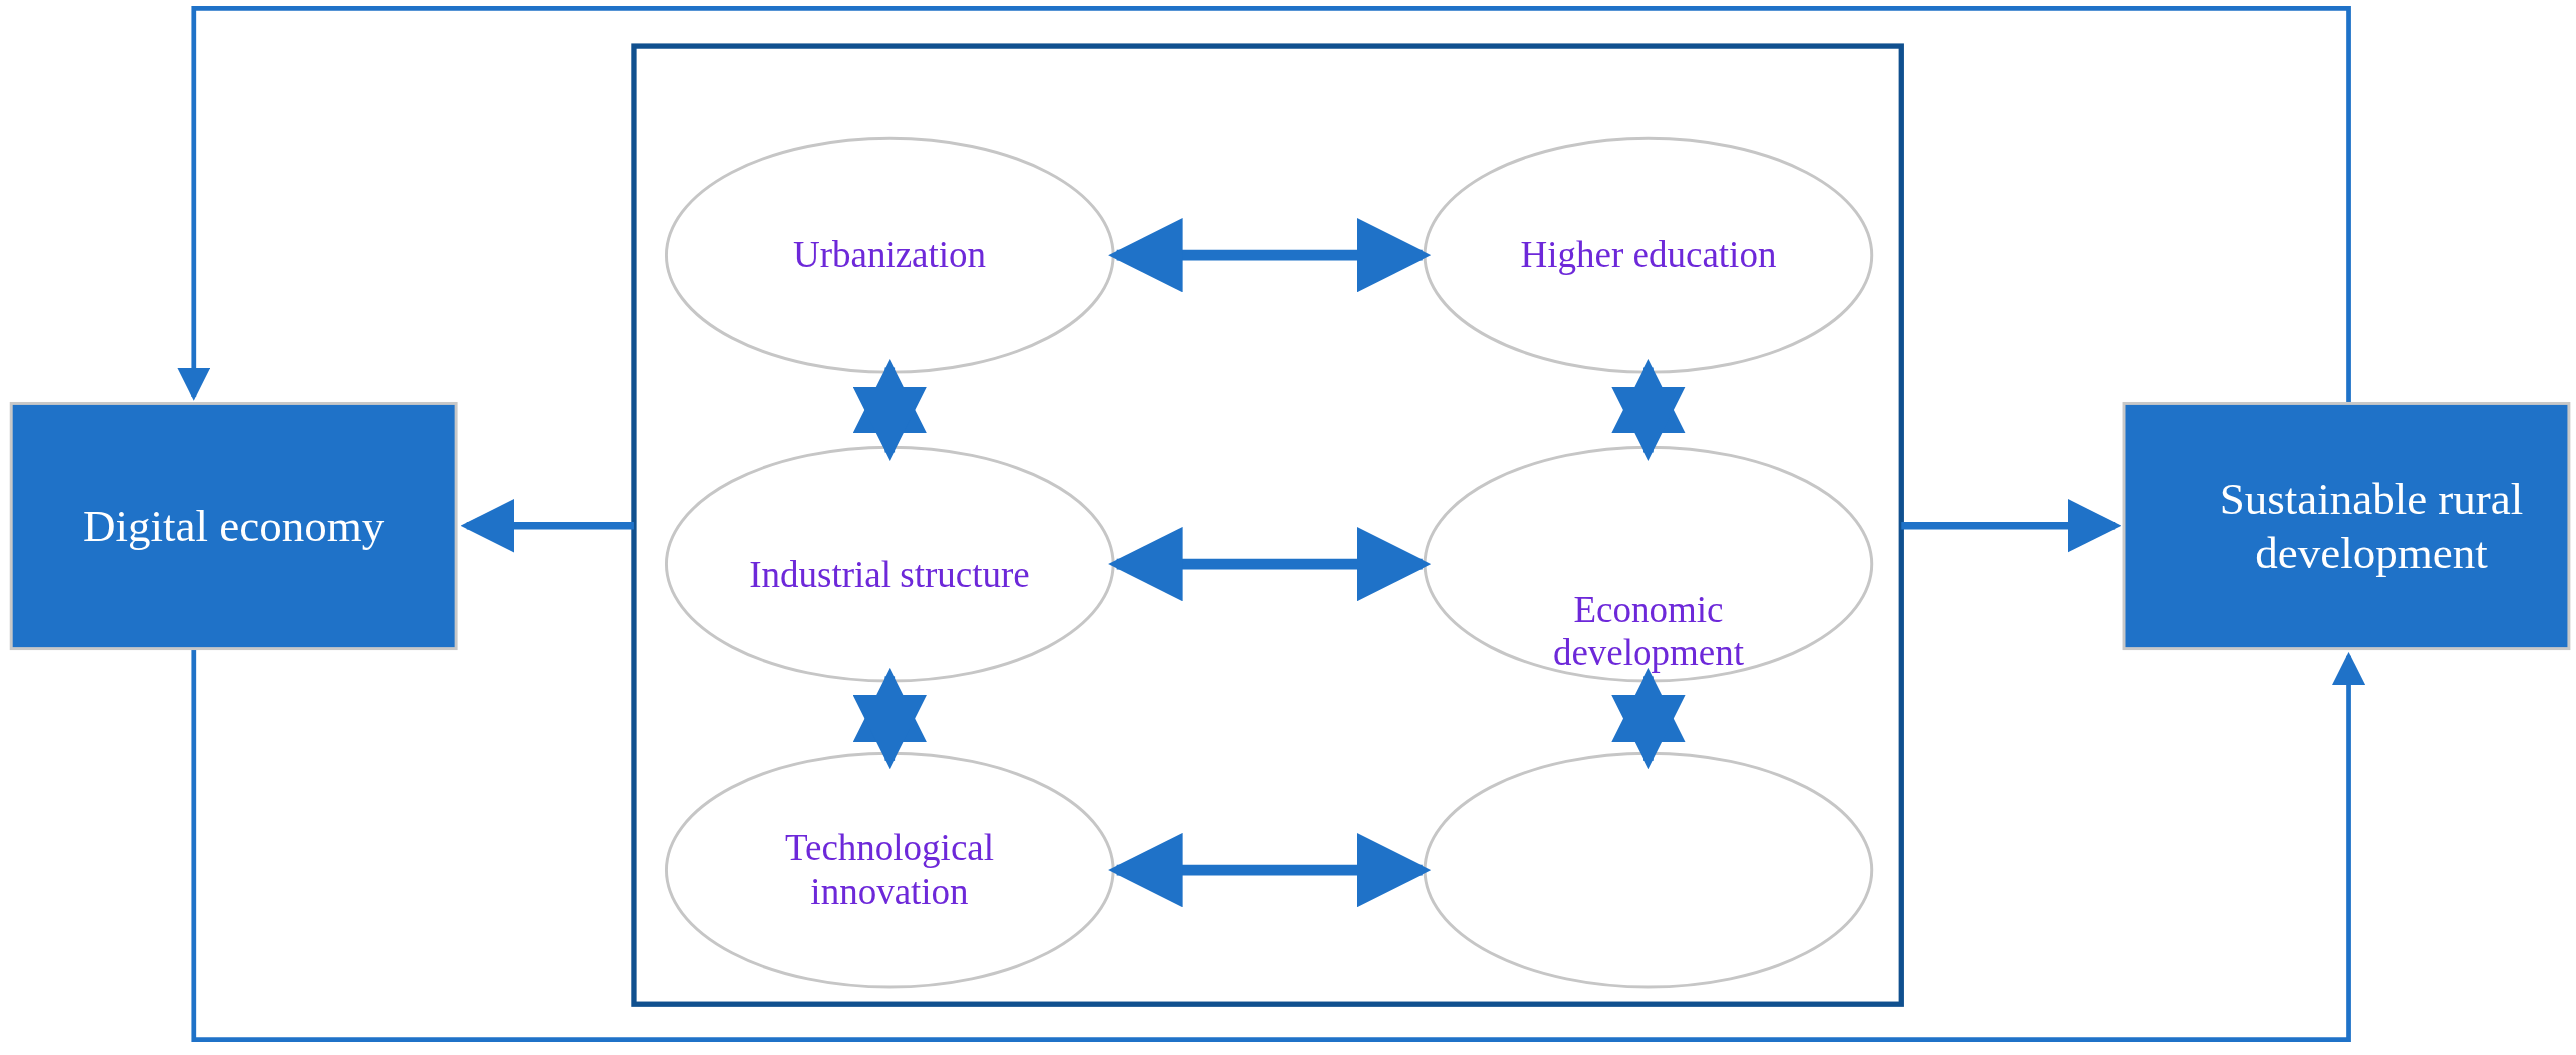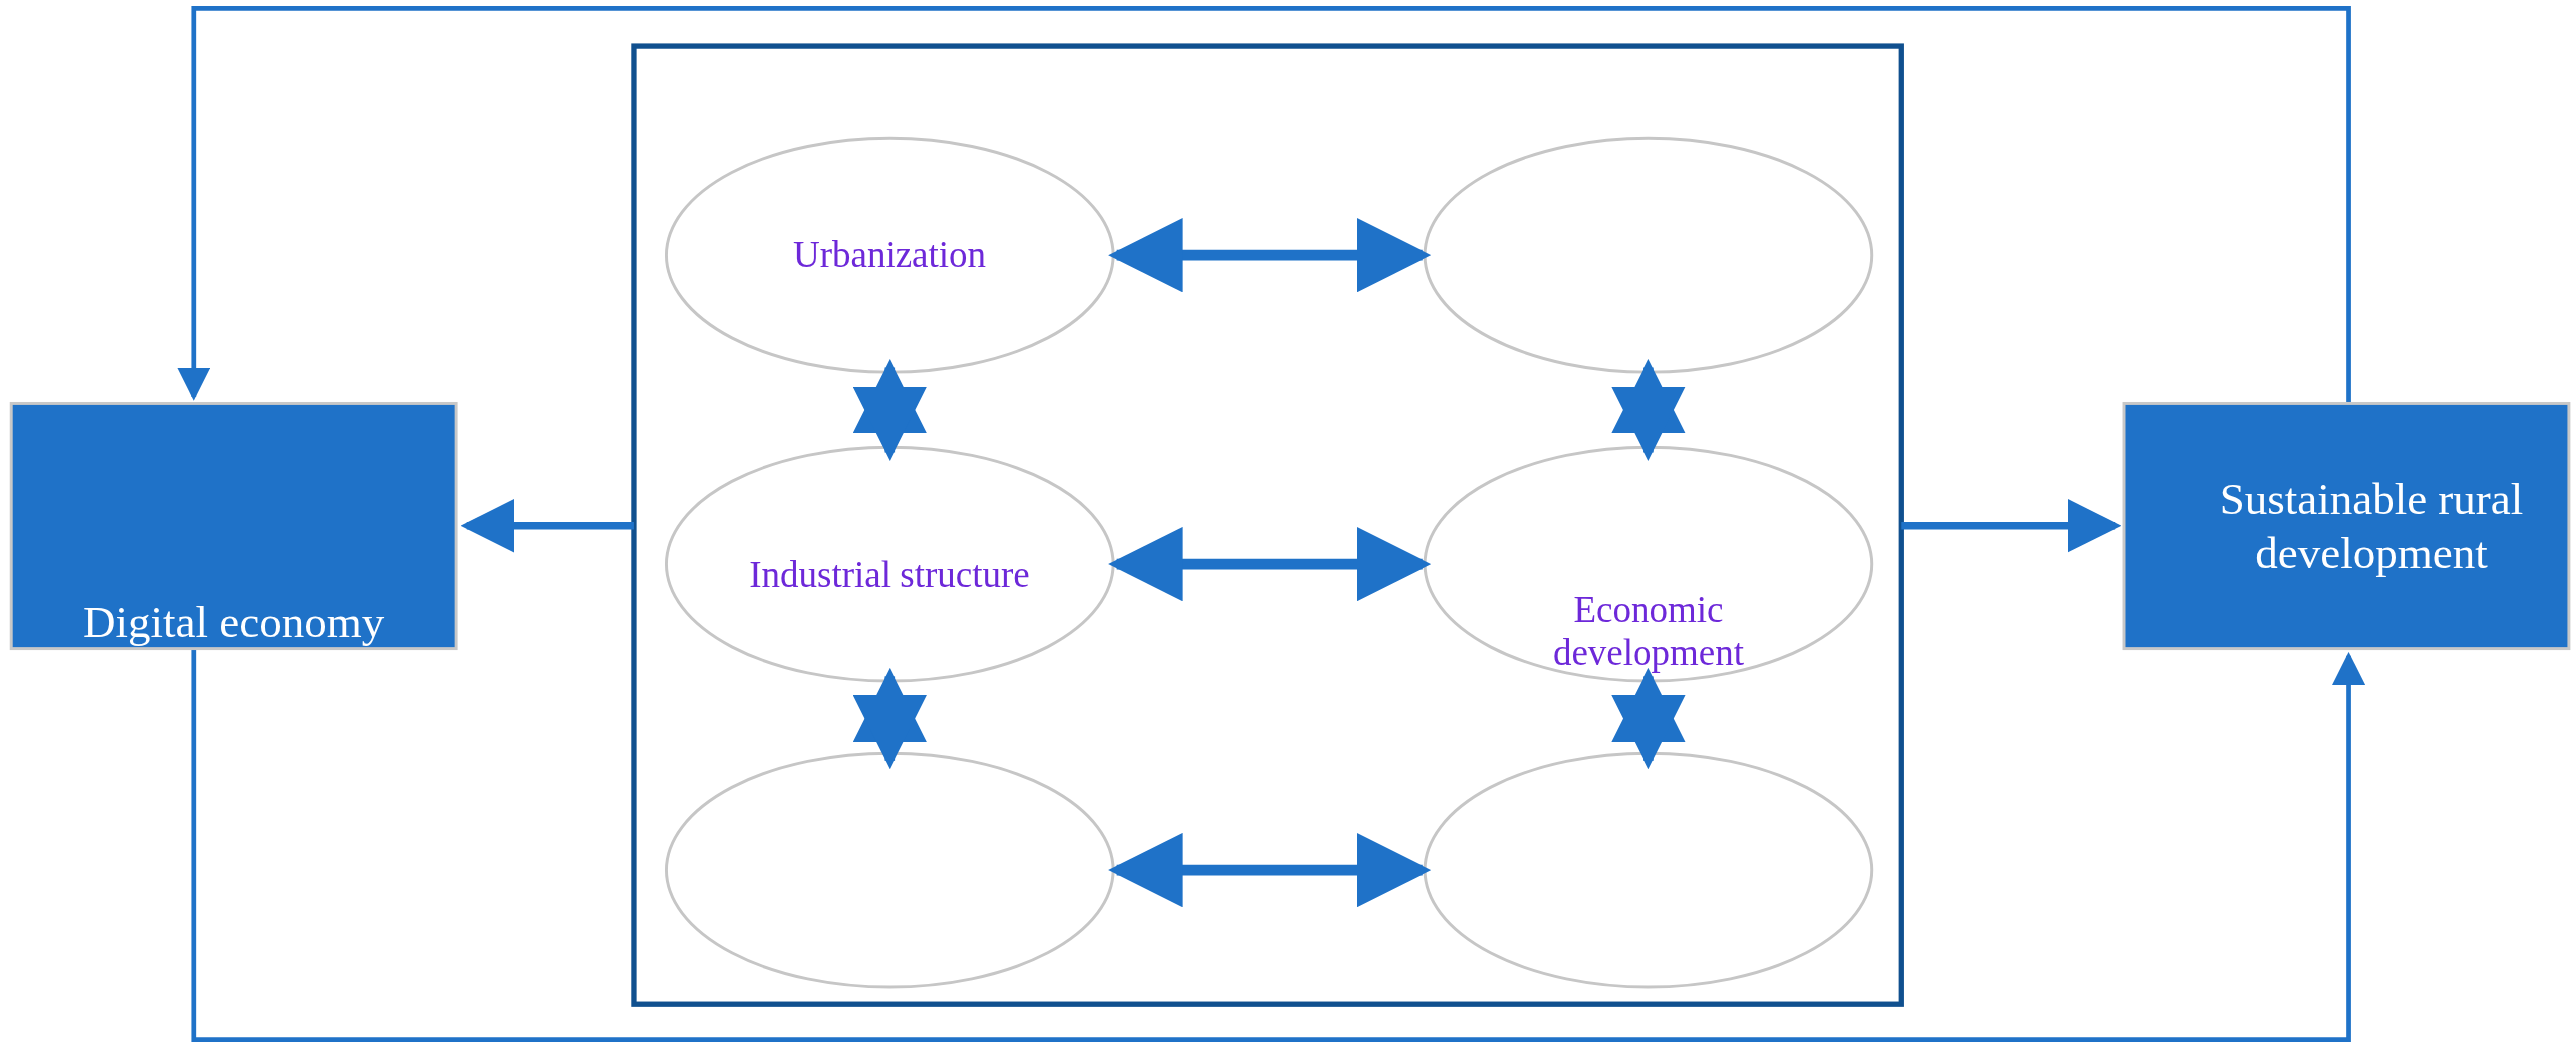--- a/index.html
+++ b/index.html
@@ -91,49 +91,60 @@
 
     <line id="cn-3" x1="1506" y1="622" x2="1506" y2="766" stroke="#1F72C8" stroke-width="18" marker-start="url(#mk-arrow-start)" marker-end="url(#mk-arrow-end)"></line>
     <line id="cn-4" x1="2790" y1="622" x2="2790" y2="766" stroke="#1F72C8" stroke-width="18" marker-start="url(#mk-arrow-start)" marker-end="url(#mk-arrow-end)"></line>
     <line id="cn-5" x1="1506" y1="1145" x2="1506" y2="1288" stroke="#1F72C8" stroke-width="18" marker-start="url(#mk-arrow-start)" marker-end="url(#mk-arrow-end)"></line>
     <line id="cn-6" x1="2790" y1="1145" x2="2790" y2="1288" stroke="#1F72C8" stroke-width="18" marker-start="url(#mk-arrow-start)" marker-end="url(#mk-arrow-end)"></line>
 
     <line id="cn-7" x1="1073" y1="890" x2="790" y2="890" stroke="#1F72C8" stroke-width="13" marker-end="url(#mk-arrow-end)"></line>
     <line id="cn-8" x1="3218" y1="890" x2="3580" y2="890" stroke="#1F72C8" stroke-width="13" marker-end="url(#mk-arrow-end)"></line>
   </svg>
 
-  <div class="node-label endbox-label hit" style="left:11.2px; top:404px; width:445px; height:245px;align-items:flex-end;">
+  <div class="node-label endbox-label hit" style="left:11.2px; top:404px; width:445px; height:245px;">
     <div>
       <div>Digital economy</div>
     </div>
   </div>
 
   <div class="node-label endbox-label hit" style="left:2124px; top:404px; width:445px; height:245px;margin-left:25px;">
     <div>
       <div>Sustainable rural</div>
       <div>development</div>
     </div>
   </div>
 
   <div class="node-label ellipse-label hit" style="left:666px; top:138px; width:447px; height:234px;">
     <div>
       <div>Urbanization</div>
     </div>
   </div>
 
+  <div class="node-label ellipse-label hit" style="left:1425px; top:138px; width:447px; height:234px;">
+    <div>
+      <div>Higher education</div>
+    </div>
+  </div>
 
   <div class="node-label ellipse-label hit" style="left:666px; top:458px; width:447px; height:234px;">
     <div>
       <div>Industrial structure</div>
     </div>
   </div>
 
   <div class="node-label ellipse-label hit" style="left:1425px; top:441px; width:447px; height:234px;align-items:flex-end;">
     <div>
       <div>Economic</div>
       <div>development</div>
     </div>
   </div>
 
+  <div class="node-label ellipse-label hit" style="left:666px; top:753px; width:447px; height:234px;">
+    <div>
+      <div>Technological</div>
+      <div>innovation</div>
+    </div>
+  </div>
 
 
 </div>
 
 
 </body></html>

